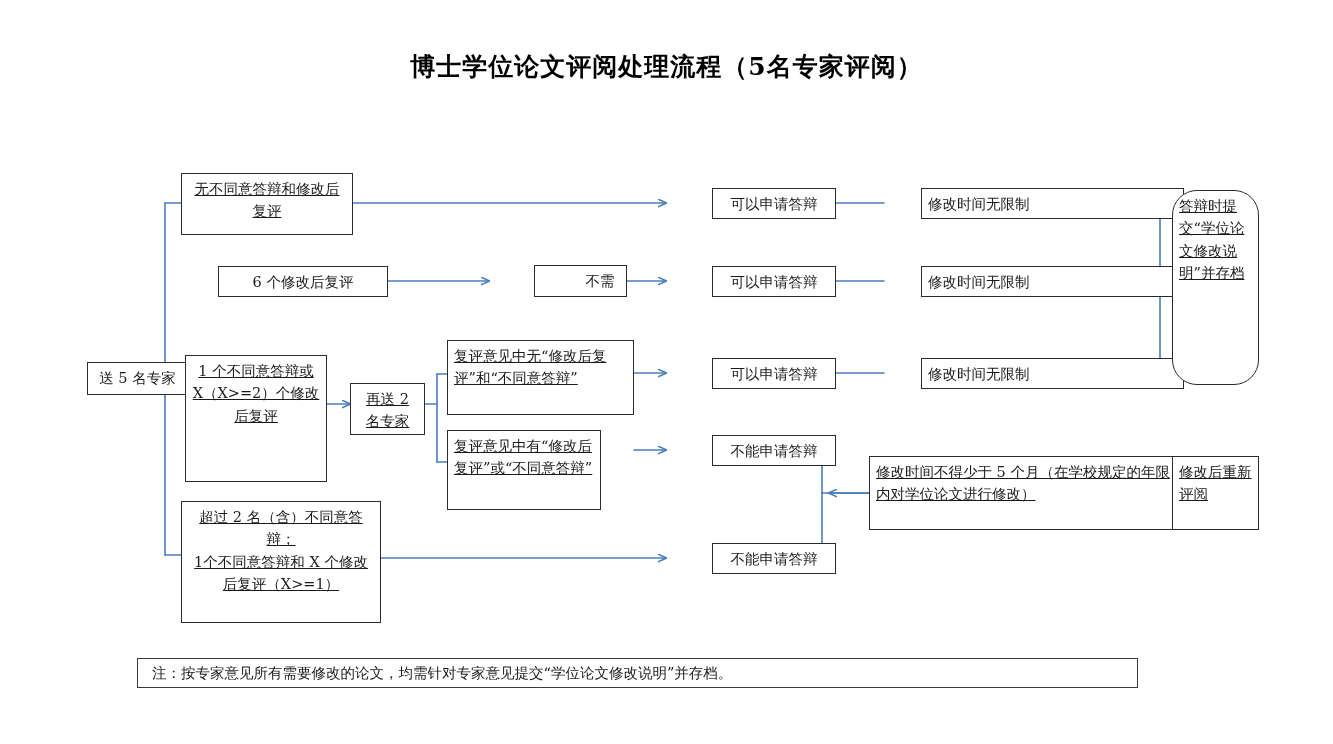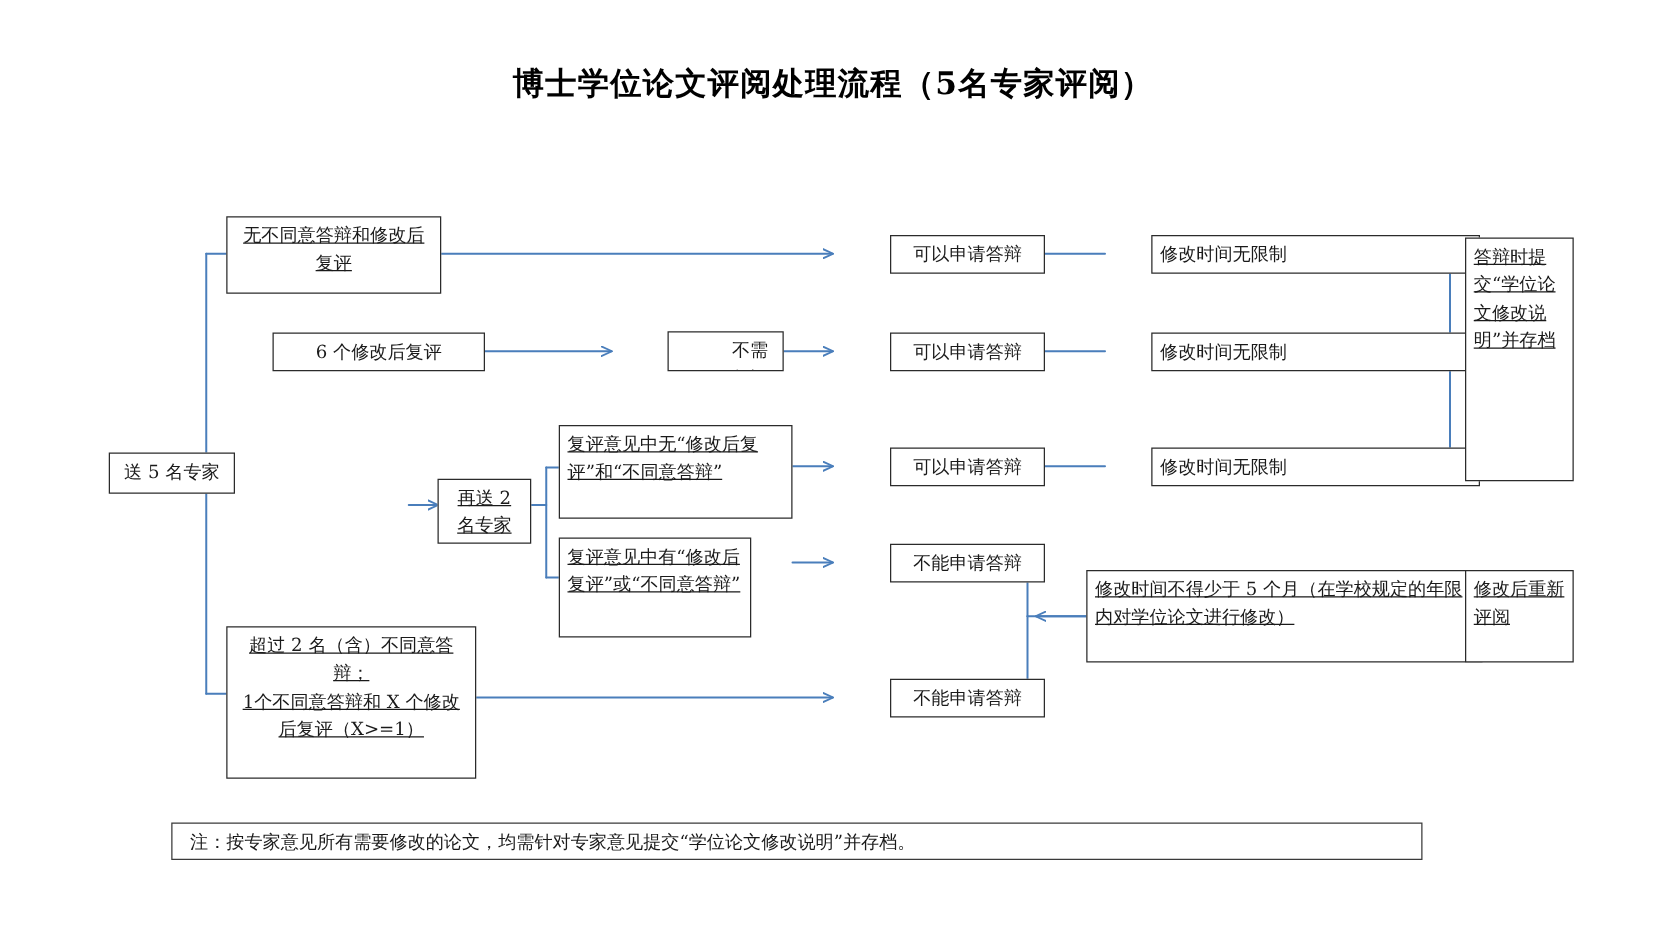--- a/index.html
+++ b/index.html
@@ -148,20 +148,23 @@
   </div>
 
   <div class="node align-center v-top" style="left:181px; top:173px; width:172px; height:62px;">
     <span class="txt">无不同意答辩和修改后复评</span>
   </div>
 
   <div class="node align-center v-center" style="left:181px; top:266px; width:170px; height:31px;">
     <span class="txt">6 个修改后复评</span>
   </div>
 
+  <div class="node align-center v-top" style="left:185px; top:355px; width:142px; height:127px;">
+    <span class="txt">1 个不同意答辩或 X（X&gt;=2）个修改后复评</span>
+  </div>
 
   <div class="node align-center v-top" style="left:181px; top:501px; width:200px; height:122px; white-space:pre-line;">
     <span class="txt">超过 2 名（含）不同意答辩；
 1个不同意答辩和 X 个修改后复评（X&gt;=1）</span>
   </div>
 
   <div class="node align-center v-top" style="left:350px; top:383px; width:75px; height:52px;">
     <span class="txt">再送 2 名专家</span>
   </div>
 
@@ -206,21 +209,21 @@
   </div>
 
   <div class="node align-left v-center" style="left:884px; top:358px; width:263px; height:31px;">
     <span class="txt">修改时间无限制</span>
   </div>
 
   <div class="node align-left v-top" style="left:869px; top:456px; width:317px; height:74px;">
     <span class="txt">修改时间不得少于 5 个月（在学校规定的年限内对学位论文进行修改）</span>
   </div>
 
-  <div class="node align-left v-top" style="left:1172px; top:190px; width:87px; height:195px;">
+  <div class="node align-left v-top" style="left:1172px; top:190px; width:87px; height:195px;border-radius:25px;">
     <span class="txt">答辩时提交“学位论文修改说明”并存档</span>
   </div>
 
   <div class="node align-left v-top" style="left:1172px; top:456px; width:87px; height:74px;">
     <span class="txt">修改后重新评阅</span>
   </div>
 
   <div class="note-box" style="left:137px; top:658px; width:1001px; height:30px;">
     <span>注：按专家意见所有需要修改的论文，均需针对专家意见提交“学位论文修改说明”并存档。</span>
   </div>

